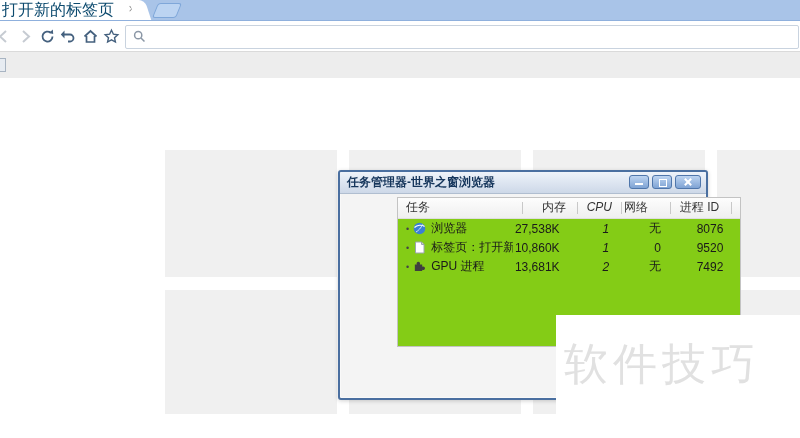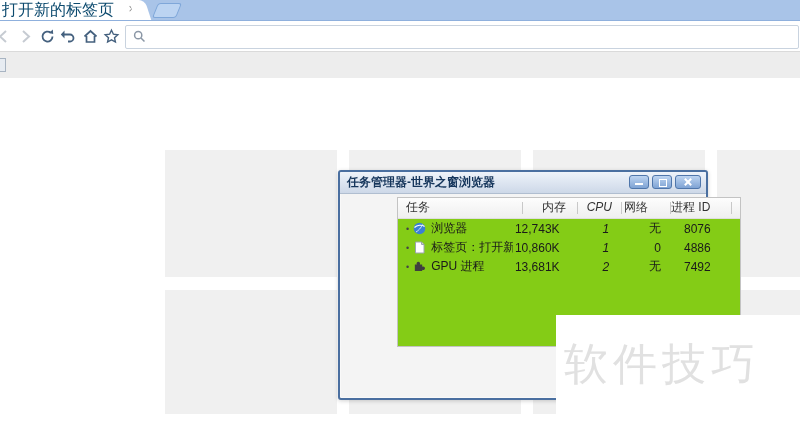--- a/index.html
+++ b/index.html
@@ -40,21 +40,21 @@
   
   .listview{position:absolute;left:13px;top:25px;width:344px;height:150px;background:#84cc16;border:1px solid #c3c3c3;box-sizing:border-box;margin-left:44px;}
   .lv-header{display:flex;height:20px;background:linear-gradient(#fdfdfd,#efefef);border-bottom:1px solid #dedede;font-size:12px;color:#333;}
   .hcell{position:relative;line-height:19px;box-sizing:border-box;}
   .hcell::after{content:'';position:absolute;right:0;top:4px;height:12px;width:1px;background:#c8c8c8;}
   .hcell.filler::after{display:none;}
   .c-task{width:125px;padding-left:8px;text-align:left;}
   .c-mem{width:55px;padding-right:12px;text-align:right;}
   .c-cpu{width:44px;padding-right:10px;text-align:right;font-style:italic;}
   .c-net{width:49px;padding-right:23px;text-align:right;}
-  .c-pid{width:61px;padding-right:4px;text-align:left;}
+  .c-pid{width:61px;padding-right:4px;text-align:center;}
   .filler{flex:1;}
   .lv-row{display:flex;height:19px;font-size:12px;color:#1a1a1a;align-items:center;}
   .lv-row .c-task{display:flex;align-items:center;white-space:nowrap;overflow:hidden;}
   .bullet{color:#444;font-size:9px;margin-right:4px;}
   .ric{width:13px;height:13px;margin-right:5px;flex:0 0 13px;}
   
   .wm-overlay{position:absolute;left:556px;top:315px;width:244px;height:123px;background:#fff;}
   .wm-text{position:absolute;left:8px;top:20px;font-size:44px;letter-spacing:5px;color:#e1e1e1;white-space:nowrap;}
 </style>
 </head>
@@ -137,39 +137,39 @@
       <div class="lv-row">
         <div class="c-task">
           <span class="bullet">•</span>
           <svg class="ric" viewBox="0 0 13 13">
             <circle cx="6.5" cy="6.5" r="5.8" fill="#3b7fd4"></circle>
             <path d="M1.5 5.5c2.5-2.5 7.5-3 10-1" fill="none" stroke="#fff" stroke-width="1.1"></path>
             <path d="M3 10c2-1 5.5-4.5 6.5-7.5" fill="none" stroke="#cfe3f9" stroke-width="1"></path>
             </svg>
           <span>浏览器</span>
         </div>
-        <div class="c-mem">12,743K</div>
+        <div class="c-mem">27,538K</div>
         <div class="c-cpu">1</div>
         <div class="c-net">无</div>
         <div class="c-pid">8076</div>
       </div>
 
       <div class="lv-row">
         <div class="c-task">
           <span class="bullet">•</span>
           <svg class="ric" viewBox="0 0 13 13">
             <path d="M2.5 1h6l2.5 2.5V12h-8.5z" fill="#fff" stroke="#9aa4ae" stroke-width="1"></path>
             <path d="M8.5 1v2.5H11" fill="none" stroke="#9aa4ae" stroke-width="1"></path>
             </svg>
           <span>标签页：打开新的标...</span>
         </div>
         <div class="c-mem">10,860K</div>
         <div class="c-cpu">1</div>
         <div class="c-net">0</div>
-        <div class="c-pid">4886</div>
+        <div class="c-pid">9520</div>
       </div>
 
       <div class="lv-row">
         <div class="c-task">
           <span class="bullet">•</span>
           <svg class="ric" viewBox="0 0 13 13">
             <path d="M2 5h2.2c-.9-1.4.1-3 1.6-3s2.5 1.6 1.6 3H10v2.3c1.4-.9 3 .1 3 1.6s-1.6 2.5-3 1.6V12H2z" fill="#3f3f3f" transform="scale(0.92)"></path>
             </svg>
           <span>GPU 进程</span>
         </div>

